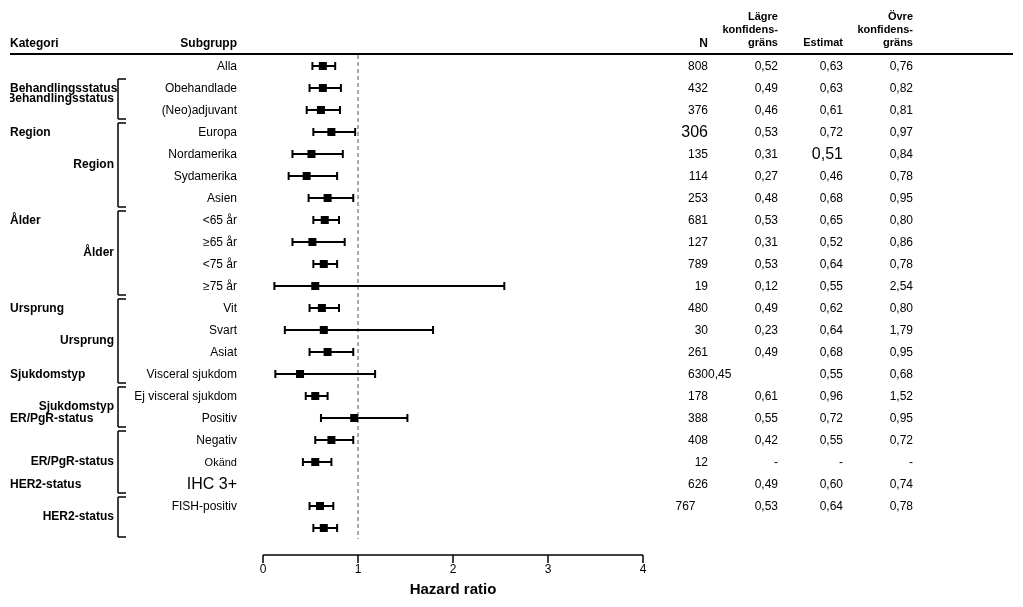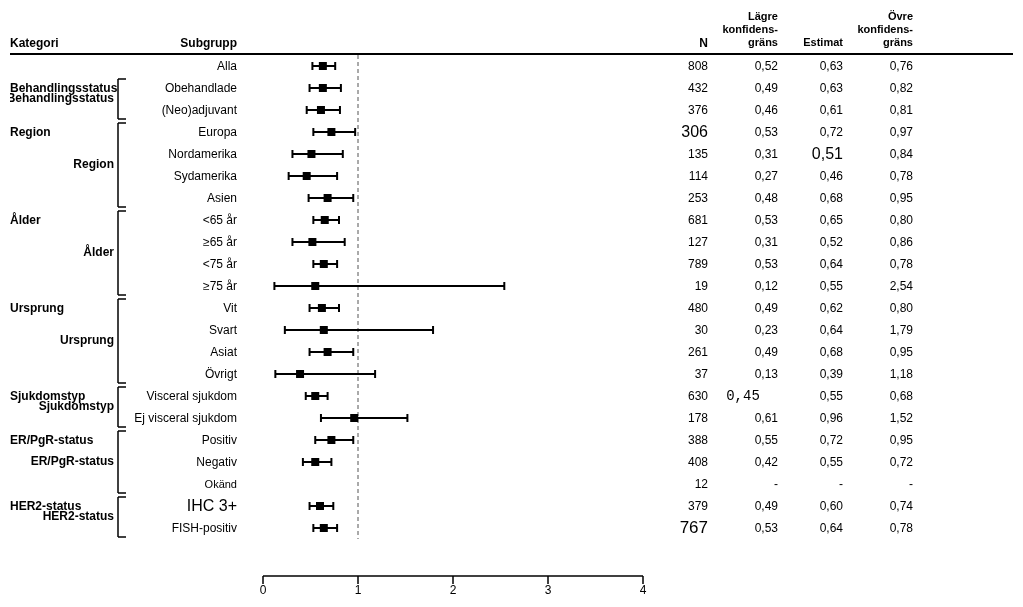--- a/index.html
+++ b/index.html
@@ -163,34 +163,25 @@
         <div class="single-row" style="height:22px; display:flex; flex-direction:row; align-items:center;">
           <div style="width:118px; flex-shrink:0; font-weight:bold; font-size:12px; display:flex; align-items:center;"></div>
           <div style="width:115px; flex-shrink:0; text-align:right; padding-right:6px; font-size:12px;">Asiat</div>
           <div style="width:420px; flex-shrink:0; height:22px;"></div>
           <div style="width:45px; flex-shrink:0; text-align:right; font-size:12px;">261</div>
           <div style="width:70px; flex-shrink:0; text-align:right; font-size:12px;">0,49</div>
           <div style="width:65px; flex-shrink:0; text-align:right; font-size:12px;">0,68</div>
           <div style="width:70px; flex-shrink:0; text-align:right; font-size:12px;">0,95</div>
         </div>
         <div class="single-row" style="height:22px; display:flex; flex-direction:row; align-items:center;">
-          <div style="width:118px; flex-shrink:0; font-weight:bold; font-size:12px; display:flex; align-items:center;"></div>
-          <div style="width:115px; flex-shrink:0; text-align:right; padding-right:6px; font-size:12px;">Övrigt</div>
-          <div style="width:420px; flex-shrink:0; height:22px;"></div>
-          <div style="width:45px; flex-shrink:0; text-align:right; font-size:12px;">37</div>
-          <div style="width:70px; flex-shrink:0; text-align:right; font-size:12px;">0,13</div>
-          <div style="width:65px; flex-shrink:0; text-align:right; font-size:12px;">0,39</div>
-          <div style="width:70px; flex-shrink:0; text-align:right; font-size:12px;">1,18</div>
-        </div>
-        <div class="single-row" style="height:22px; display:flex; flex-direction:row; align-items:center;">
           <div style="width:118px; flex-shrink:0; font-weight:bold; font-size:12px; display:flex; align-items:center;">Sjukdomstyp</div>
           <div style="width:115px; flex-shrink:0; text-align:right; padding-right:6px; font-size:12px;">Visceral sjukdom</div>
           <div style="width:420px; flex-shrink:0; height:22px;"></div>
           <div style="width:45px; flex-shrink:0; text-align:right; font-size:12px;">630</div>
-          <div style="width:70px; flex-shrink:0; text-align:center; font-size:14px;font-family:Liberation Mono, monospace;">0,45</div>
+          <div style="width:70px; flex-shrink:0; text-align:left; font-size:12px;">0,45</div>
           <div style="width:65px; flex-shrink:0; text-align:right; font-size:12px;">0,55</div>
           <div style="width:70px; flex-shrink:0; text-align:right; font-size:12px;">0,68</div>
         </div>
         <div class="single-row" style="height:22px; display:flex; flex-direction:row; align-items:center;">
           <div style="width:118px; flex-shrink:0; font-weight:bold; font-size:12px; display:flex; align-items:center;"></div>
           <div style="width:115px; flex-shrink:0; text-align:right; padding-right:6px; font-size:12px;">Ej visceral sjukdom</div>
           <div style="width:420px; flex-shrink:0; height:22px;"></div>
           <div style="width:45px; flex-shrink:0; text-align:right; font-size:12px;">178</div>
           <div style="width:70px; flex-shrink:0; text-align:right; font-size:12px;">0,61</div>
           <div style="width:65px; flex-shrink:0; text-align:right; font-size:12px;">0,96</div>
@@ -220,30 +211,30 @@
           <div style="width:420px; flex-shrink:0; height:22px;"></div>
           <div style="width:45px; flex-shrink:0; text-align:right; font-size:12px;">12</div>
           <div style="width:70px; flex-shrink:0; text-align:right; font-size:12px;">-</div>
           <div style="width:65px; flex-shrink:0; text-align:right; font-size:12px;">-</div>
           <div style="width:70px; flex-shrink:0; text-align:right; font-size:12px;">-</div>
         </div>
         <div class="single-row" style="height:22px; display:flex; flex-direction:row; align-items:center;">
           <div style="width:118px; flex-shrink:0; font-weight:bold; font-size:12px; display:flex; align-items:center;">HER2-status</div>
           <div style="width:115px; flex-shrink:0; text-align:right; padding-right:6px; font-size:16px;">IHC 3+</div>
           <div style="width:420px; flex-shrink:0; height:22px;"></div>
-          <div style="width:45px; flex-shrink:0; text-align:right; font-size:12px;">379</div>
+          <div style="width:45px; flex-shrink:0; text-align:right; font-size:12px;">626</div>
           <div style="width:70px; flex-shrink:0; text-align:right; font-size:12px;">0,49</div>
           <div style="width:65px; flex-shrink:0; text-align:right; font-size:12px;">0,60</div>
           <div style="width:70px; flex-shrink:0; text-align:right; font-size:12px;">0,74</div>
         </div>
         <div class="single-row" style="height:22px; display:flex; flex-direction:row; align-items:center;">
           <div style="width:118px; flex-shrink:0; font-weight:bold; font-size:12px; display:flex; align-items:center;"></div>
           <div style="width:115px; flex-shrink:0; text-align:right; padding-right:6px; font-size:12px;">FISH-positiv</div>
           <div style="width:420px; flex-shrink:0; height:22px;"></div>
-          <div style="width:45px; flex-shrink:0; text-align:right; font-size:17px;">767</div>
+          <div style="width:45px; flex-shrink:0; text-align:center; font-size:12px;">767</div>
           <div style="width:70px; flex-shrink:0; text-align:right; font-size:12px;">0,53</div>
           <div style="width:65px; flex-shrink:0; text-align:right; font-size:12px;">0,64</div>
           <div style="width:70px; flex-shrink:0; text-align:right; font-size:12px;">0,78</div>
         </div>
         <div style="position:absolute; left:233px; top:0; width:420px; height:484px; pointer-events:none;">
           <svg width="420" height="484" style="display:block;">
             <line x1="115" y1="0" x2="115" y2="484" stroke="#555" stroke-width="1" stroke-dasharray="4,3"></line>
             <line x1="69.4" y1="11" x2="92.2" y2="11" stroke="#000" stroke-width="2"></line>
             <line x1="69.4" y1="7" x2="69.4" y2="15" stroke="#000" stroke-width="2"></line>
             <line x1="92.2" y1="7" x2="92.2" y2="15" stroke="#000" stroke-width="2"></line>
@@ -404,14 +395,15 @@
           <line x1="400" y1="2" x2="400" y2="10" stroke="#000" stroke-width="1.5"></line>
 
           <text x="20" y="20" text-anchor="middle" font-size="12" font-family="Arial">0</text>
           <text x="115" y="20" text-anchor="middle" font-size="12" font-family="Arial">1</text>
           <text x="210" y="20" text-anchor="middle" font-size="12" font-family="Arial">2</text>
           <text x="305" y="20" text-anchor="middle" font-size="12" font-family="Arial">3</text>
           <text x="400" y="20" text-anchor="middle" font-size="12" font-family="Arial">4</text>
         </svg>
       </div>
     </div>
+    <div style="text-align:center; font-size:15px; font-weight:bold; padding-top:4px; padding-left:233px; width:653px;">Hazard ratio</div>
   </div>
 </div>
 
 </body></html>

